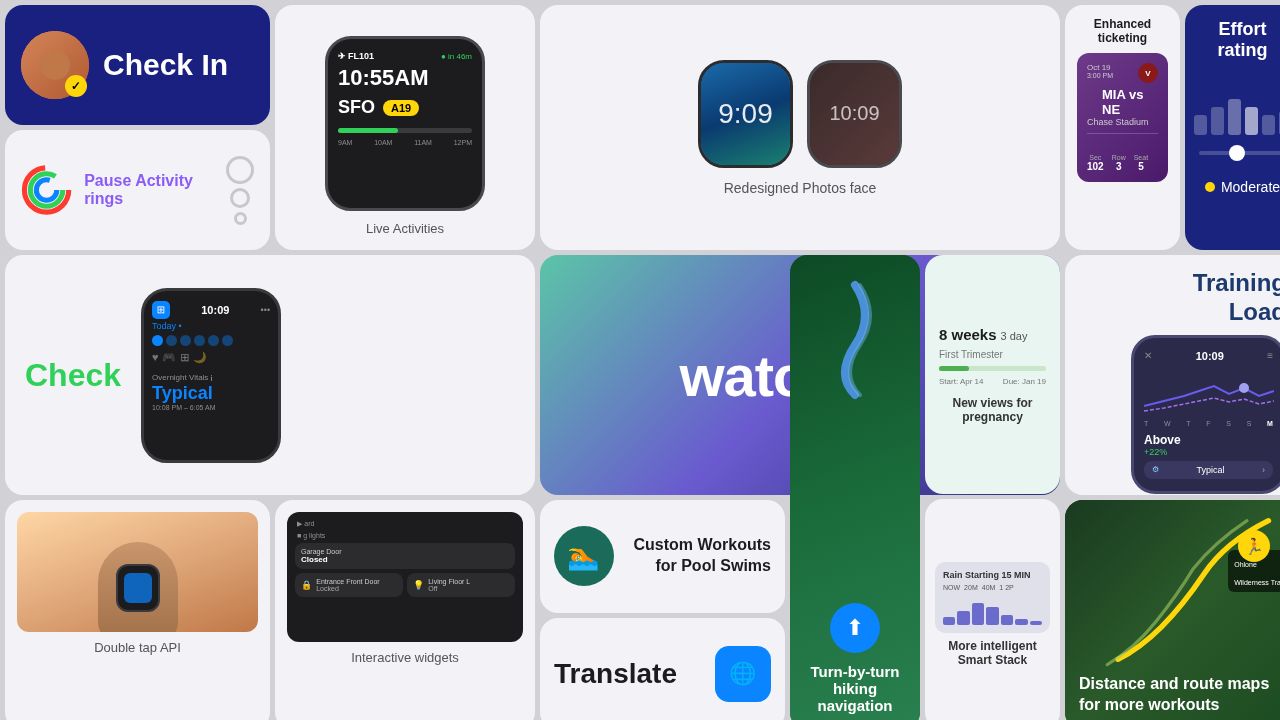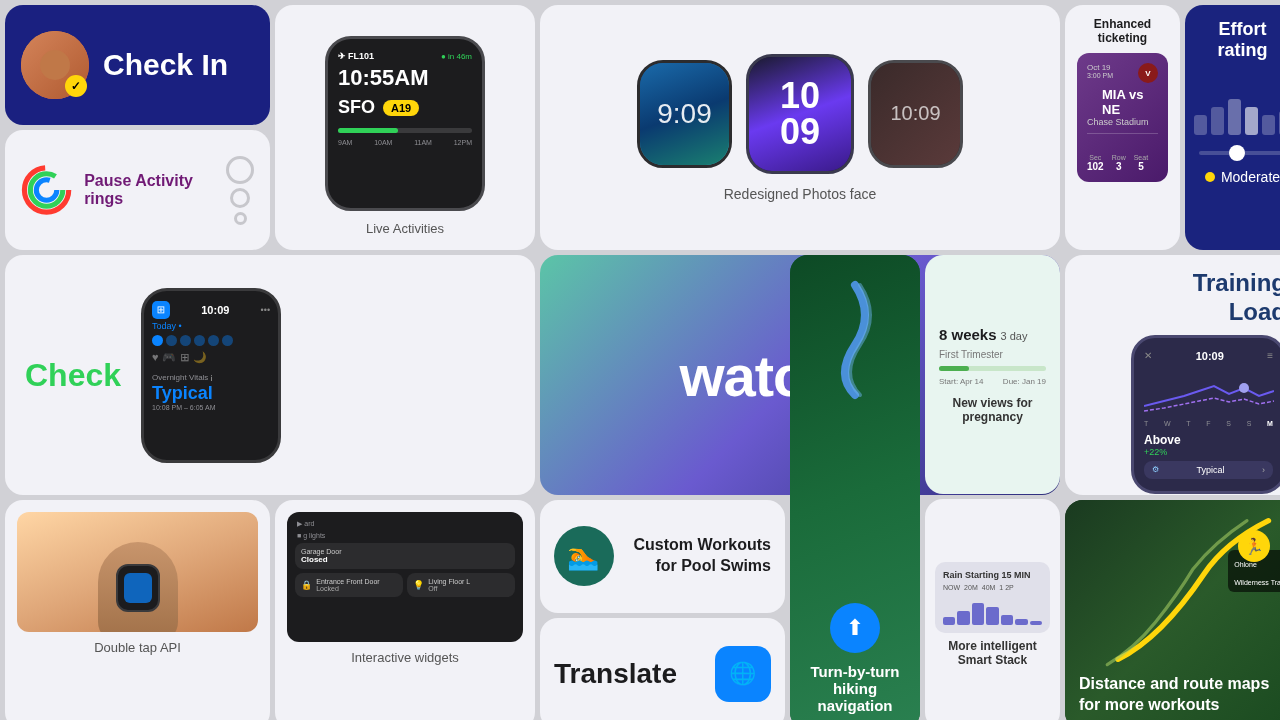--- a/index.html
+++ b/index.html
@@ -53,27 +53,20 @@
   </div>
 
   <div style="grid-column:3/7;grid-row:1/3;background:#f2f2f7;border-radius:18px;display:flex;flex-direction:column;align-items:center;justify-content:center;padding:16px;gap:12px;">
     <div style="display:flex;gap:14px;align-items:center;">
 
       <div style="width:95px;height:108px;background:linear-gradient(135deg,#1a4a8a,#30b0d0);border-radius:26px;border:3px solid #2c2c2e;display:flex;align-items:center;justify-content:center;position:relative;overflow:hidden;">
         <div style="position:absolute;top:0;left:0;right:0;bottom:0;background:linear-gradient(160deg,#1a6aaa,#0a3a70,#1a8070);"></div>
         <span style="position:relative;color:#fff;font-size:28px;font-weight:200;opacity:0.9;">9:09</span>
       </div>
 
-      <div style="width:108px;height:120px;background:#1c1c2e;border-radius:26px;border:3px solid #3a3a4e;display:flex;align-items:center;justify-content:center;position:relative;overflow:hidden;">
-        <div style="position:absolute;top:0;left:0;right:0;bottom:0;background:linear-gradient(160deg,#1a1a2e,#6a3af0,#3a1a8a);"></div>
-        <div style="position:relative;text-align:center;line-height:1;">
-          <div style="color:#fff;font-size:36px;font-weight:800;line-height:1;">10</div>
-          <div style="color:#fff;font-size:36px;font-weight:800;line-height:1;">09</div>
-        </div>
-      </div>
 
       <div style="width:95px;height:108px;background:#2c2c2e;border-radius:26px;border:3px solid #4a4a4e;display:flex;align-items:center;justify-content:center;overflow:hidden;position:relative;">
         <div style="position:absolute;top:0;left:0;right:0;bottom:0;background:linear-gradient(135deg,#3a2a2a,#5a3a3a);"></div>
         <span style="position:relative;color:#fff;font-size:20px;font-weight:300;opacity:0.7;">10:09</span>
       </div>
     </div>
     <span style="font-size:14px;color:#555;font-weight:500;">Redesigned Photos face</span>
   </div>
 
   <div style="grid-column:7;grid-row:1/3;background:#f2f2f7;border-radius:18px;display:flex;flex-direction:column;align-items:center;padding:12px;gap:8px;">
@@ -114,33 +107,33 @@
       <div style="width:13px;height:28px;background:rgba(255,255,255,0.25);border-radius:3px;"></div>
       <div style="width:13px;height:36px;background:rgba(255,255,255,0.35);border-radius:3px;"></div>
       <div style="width:13px;height:28px;background:rgba(255,255,255,0.6);border-radius:3px;"></div>
       <div style="width:13px;height:20px;background:rgba(255,255,255,0.25);border-radius:3px;"></div>
       <div style="width:13px;height:24px;background:rgba(255,255,255,0.25);border-radius:3px;"></div>
     </div>
     <div style="position:relative;width:100%;margin-top:6px;">
       <div style="background:rgba(255,255,255,0.2);border-radius:10px;height:4px;width:100%;"></div>
       <div style="width:16px;height:16px;background:#fff;border-radius:50%;position:absolute;top:-6px;left:35%;"></div>
     </div>
-    <div style="display:flex;align-items:center;gap:6px;margin-top:4px;">
+    <div style="display:flex;align-items:center;gap:6px;margin-top:14px;">
       <div style="width:10px;height:10px;background:#ffd60a;border-radius:50%;flex-shrink:0;"></div>
       <span style="color:#fff;font-size:14px;font-weight:500;">Moderate</span>
     </div>
   </div>
 
   <div style="grid-column:1;grid-row:2;background:#f2f2f7;border-radius:18px;display:flex;align-items:center;padding:16px;gap:12px;">
     <svg width="60" height="60" viewBox="0 0 60 60">
       <circle cx="30" cy="30" r="26" fill="none" stroke="#ff3b30" stroke-width="6" stroke-dasharray="120 44"></circle>
       <circle cx="30" cy="30" r="19" fill="none" stroke="#30d158" stroke-width="6" stroke-dasharray="100 20"></circle>
       <circle cx="30" cy="30" r="12" fill="none" stroke="#0a84ff" stroke-width="6" stroke-dasharray="60 15"></circle>
     </svg>
-    <span style="font-size:16px;font-weight:600;color:#701a75;">Pause Activity rings</span>
+    <span style="font-size:16px;font-weight:600;color:#8b5cf6;">Pause Activity rings</span>
     <div style="display:flex;flex-direction:column;gap:4px;align-items:center;margin-left:auto;">
       <div style="width:28px;height:28px;border:3px solid #c7c7cc;border-radius:50%;"></div>
       <div style="width:20px;height:20px;border:3px solid #c7c7cc;border-radius:50%;"></div>
       <div style="width:13px;height:13px;border:3px solid #c7c7cc;border-radius:50%;"></div>
     </div>
   </div>
 
   <div style="grid-column:1/3;grid-row:3;background:#f2f2f7;border-radius:18px;display:flex;align-items:center;padding:20px;gap:20px;overflow:hidden;">
     <div style="display:flex;flex-direction:column;gap:8px;">
       <span style="font-size:32px;font-weight:800;color:#30d158;">Check</span>

